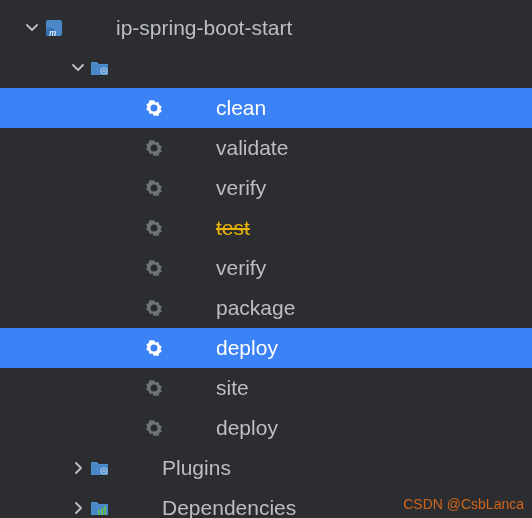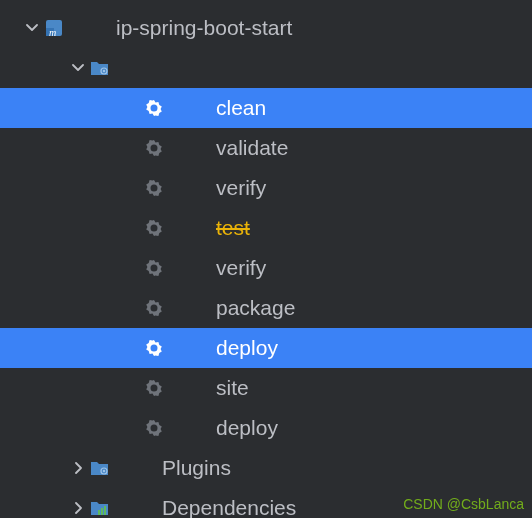--- a/index.html
+++ b/index.html
@@ -62,21 +62,21 @@
       color: #6f737a;
     }
     .dim {
       color: #eab308;
     }
     .watermark {
       position: absolute;
       right: 8px;
       bottom: 6px;
       font-size: 14px;
-      color: #84cc16;
+      color: #f97316;
       opacity: 0.8;
     }
     .gear-normal { fill: #6f737a; }
     .gear-selected { fill: #ffffff; }
   </style>
 </head>
 <body>
 
 <svg width="0" height="0" style="position:absolute">
   <defs>

